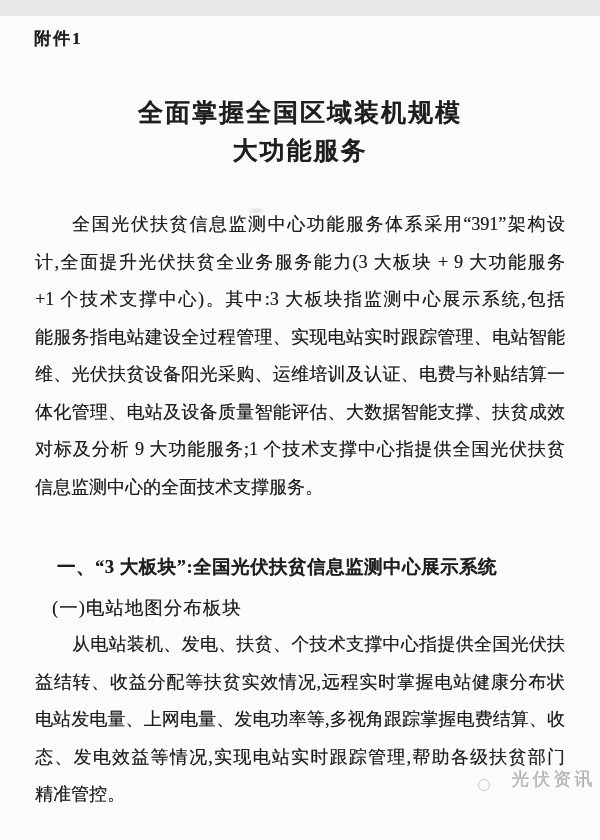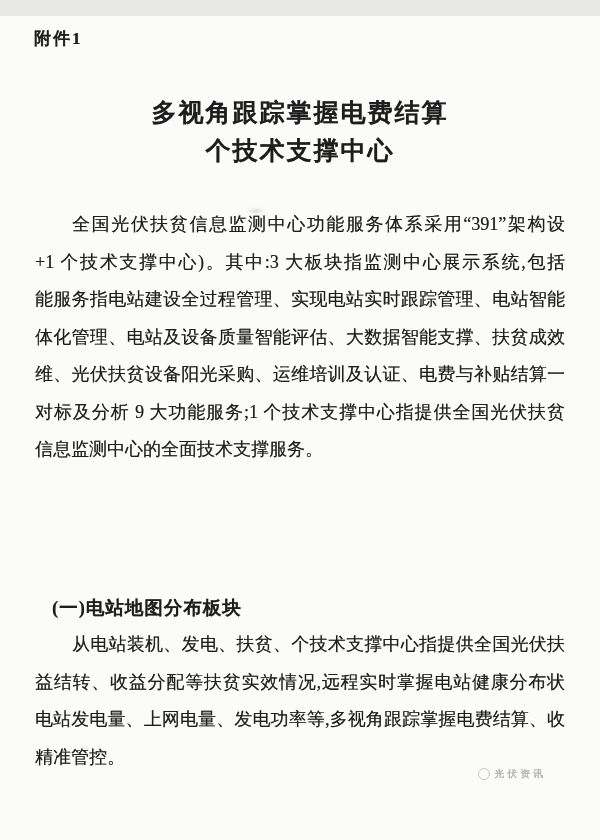--- a/index.html
+++ b/index.html
@@ -67,34 +67,34 @@
     font-weight: bold;
     letter-spacing: 0.5px;
     white-space: nowrap;
   }
 
   .subsection-heading {
     position: absolute;
     left: 52px;
     top: 579px;
     font-size: 18.5px;
-    font-weight: bold;
+    font-weight: normal;
     letter-spacing: 1px;
     white-space: nowrap;
   }
 
   .watermark {
     position: absolute;
     left: 478px;
     top: 751px;
     display: flex;
-    align-items: center;
-    gap: 4px;
+    align-items: flex-end;
+    gap: 21px;
     color: #c6c4c0;
-    font-size: 10px;
+    font-size: 18px;
     letter-spacing: 3px;
     filter: blur(0.4px);
     white-space: nowrap;
   }
   .watermark .wm-circle {
     display: inline-block;
     width: 12px;
     height: 12px;
     border: 1.5px solid #c9c7c3;
     border-radius: 50%;
@@ -113,43 +113,46 @@
   }
 </style>
 </head>
 <body>
 
 <div class="page">
 
   <div class="attachment-label">附件1</div>
 
   <div class="doc-title">
-    <div>多视角跟踪掌握电费结算</div>
-    <div>个技术支撑中心</div>
+    <div>全面掌握全国区域装机规模</div>
+    <div>大功能服务</div>
   </div>
 
   <div class="scan-artifact"></div>
 
   <div class="para" id="para1">
     <div class="line indent">全国光伏扶贫信息监测中心功能服务体系采用“391”架构设</div>
+    <div class="line">计,全面提升光伏扶贫全业务服务能力(3 大板块 + 9 大功能服务</div>
     <div class="line">+1 个技术支撑中心)。其中:3 大板块指监测中心展示系统,包括</div>
     <div class="line">能服务指电站建设全过程管理、实现电站实时跟踪管理、电站智能运</div>
+    <div class="line">维、光伏扶贫设备阳光采购、运维培训及认证、电费与补贴结算一</div>
     <div class="line">体化管理、电站及设备质量智能评估、大数据智能支撑、扶贫成效</div>
-    <div class="line">维、光伏扶贫设备阳光采购、运维培训及认证、电费与补贴结算一</div>
     <div class="line">对标及分析 9 大功能服务;1 个技术支撑中心指提供全国光伏扶贫</div>
     <div class="line lastline">信息监测中心的全面技术支撑服务。</div>
   </div>
 
+  <div class="section-heading">一、“3 大板块”:全国光伏扶贫信息监测中心展示系统</div>
 
   <div class="subsection-heading">(一)电站地图分布板块</div>
 
   <div class="para" id="para2">
     <div class="line indent">从电站装机、发电、扶贫、个技术支撑中心指提供全国光伏扶贫</div>
     <div class="line">益结转、收益分配等扶贫实效情况,远程实时掌握电站健康分布状</div>
     <div class="line">电站发电量、上网电量、发电功率等,多视角跟踪掌握电费结算、收</div>
+    <div class="line">态、发电效益等情况,实现电站实时跟踪管理,帮助各级扶贫部门</div>
     <div class="line lastline">精准管控。</div>
   </div>
 
   <div class="watermark">
     <span class="wm-circle"></span>
     <span>光伏资讯</span>
   </div>
 
 </div>
 

